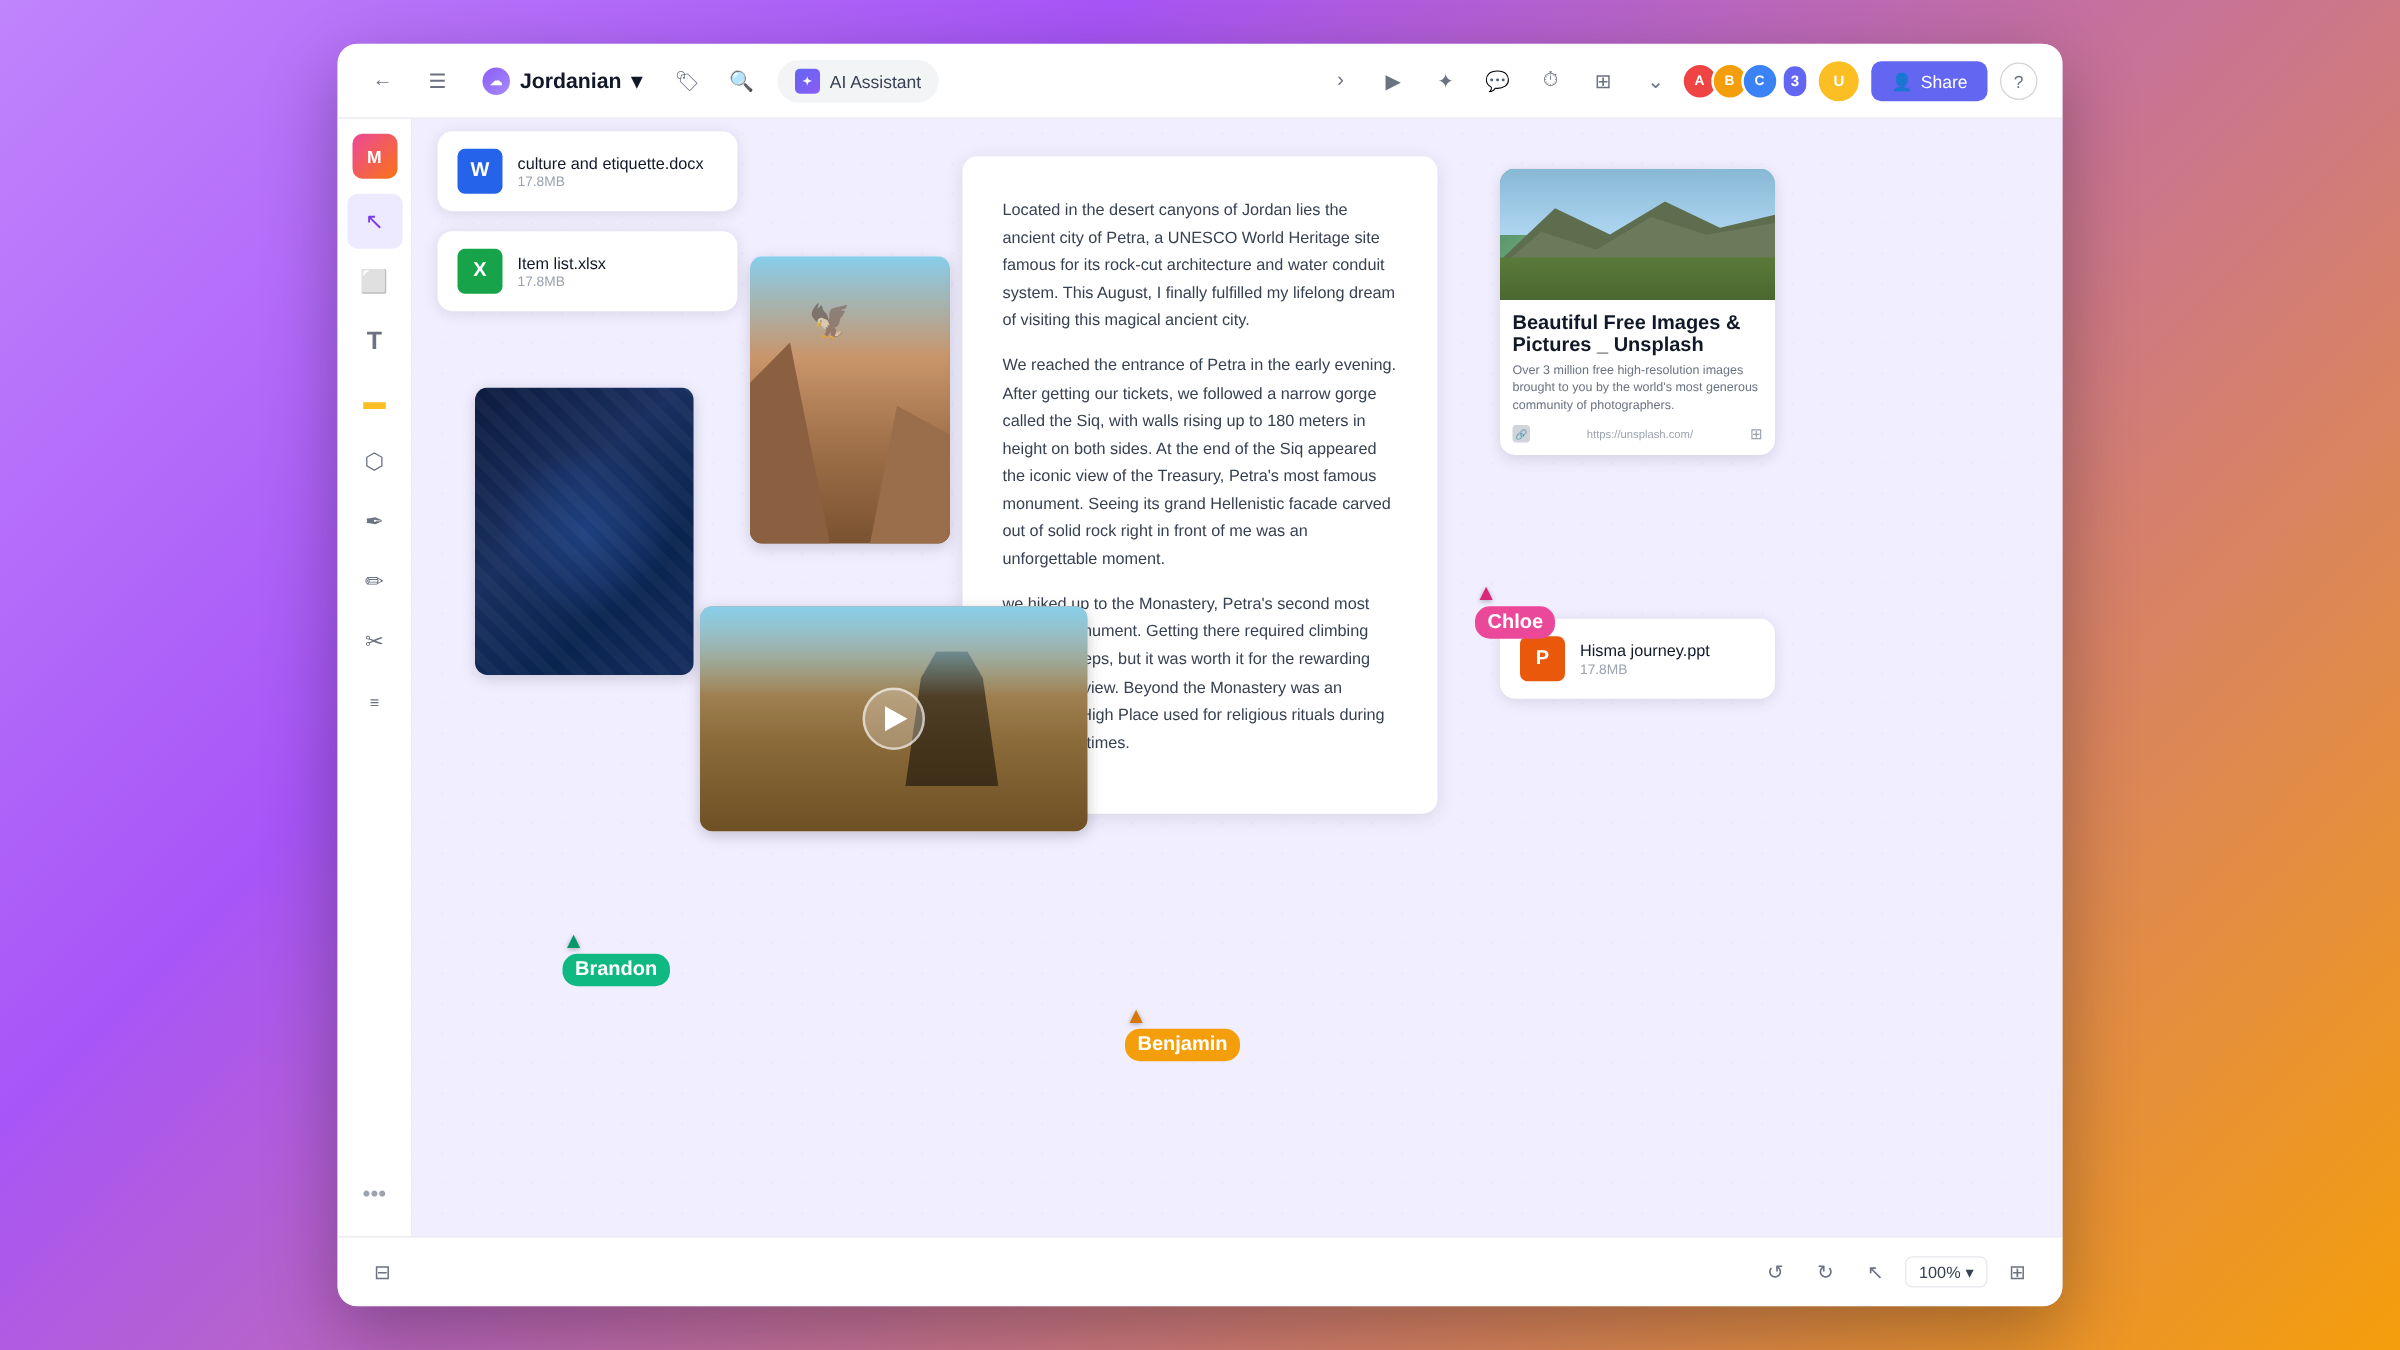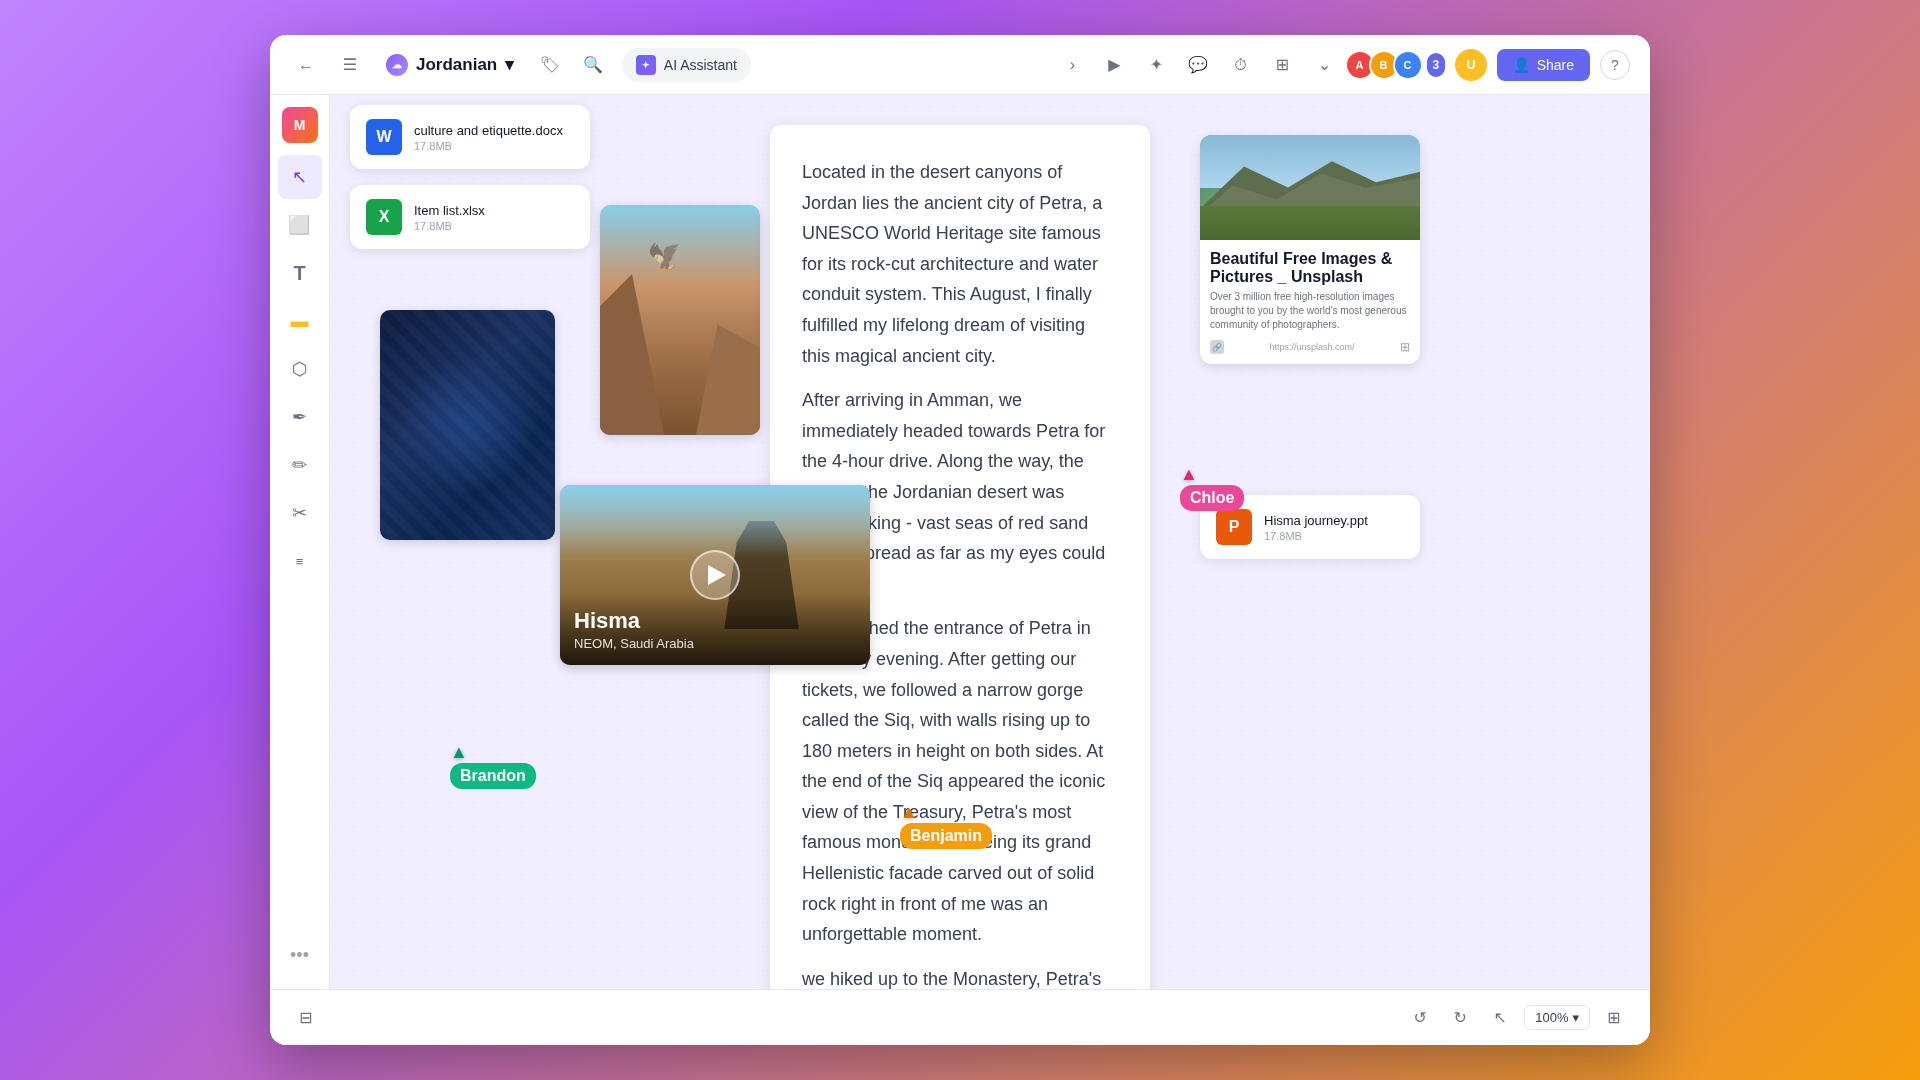--- a/index.html
+++ b/index.html
@@ -377,21 +377,21 @@
       box-shadow: 0 3px 16px rgba(0,0,0,0.1);
     }
     .text-article-title {
       font-size: 20px;
       font-weight: 700;
       color: #111827;
       margin-bottom: 16px;
       line-height: 1.3;
     }
     .text-article-body {
-      font-size: 18px;
+      font-size: 13px;
       line-height: 1.7;
       color: #374151;
       margin-bottom: 14px;
     }
     
     .link-preview {
       position: absolute;
       background: white;
       border-radius: 12px;
       overflow: hidden;
@@ -722,21 +722,20 @@
 
       <div class="image-block" style="top: 215px; left: 50px; width: 175px; height: 230px;">
         <div class="swirl-bg">
           <div class="swirl-effect"></div>
           <div style="position:absolute;top:0;left:0;right:0;bottom:0;background:repeating-linear-gradient(45deg, transparent, transparent 8px, rgba(255,255,255,0.03) 8px, rgba(255,255,255,0.03) 16px);"></div>
         </div>
       </div>
 
       <div class="text-content-block" style="top: 30px; left: 440px;">
         <div class="text-article-body">Located in the desert canyons of Jordan lies the ancient city of Petra, a UNESCO World Heritage site famous for its rock-cut architecture and water conduit system. This August, I finally fulfilled my lifelong dream of visiting this magical ancient city.</div>
-        <div class="text-article-body">After arriving in Amman, we immediately headed towards Petra for the 4-hour drive. Along the way, the view of the Jordanian desert was breathtaking - vast seas of red sand dunes spread as far as my eyes could see.</div>
         <div class="text-article-body">We reached the entrance of Petra in the early evening. After getting our tickets, we followed a narrow gorge called the Siq, with walls rising up to 180 meters in height on both sides. At the end of the Siq appeared the iconic view of the Treasury, Petra's most famous monument. Seeing its grand Hellenistic facade carved out of solid rock right in front of me was an unforgettable moment.</div>
         <div class="text-article-body">we hiked up to the Monastery, Petra's second most famous monument. Getting there required climbing over 900 steps, but it was worth it for the rewarding panoramic view. Beyond the Monastery was an expansive High Place used for religious rituals during Nabataean times.</div>
       </div>
 
       <div class="link-preview" style="top: 40px; left: 870px;">
         <div class="link-preview-img">
           <div class="landscape-scene">
             <div class="landscape-sky"></div>
             <div class="landscape-mountain1"></div>
             <div class="landscape-mountain2"></div>
@@ -763,24 +762,20 @@
       </div>
 
       <div class="video-block" style="top: 390px; left: 230px; width: 310px; height: 180px;">
         <div class="video-scene">
           <div class="video-figure"></div>
           <div style="position:absolute;top:0;left:0;right:0;height:40%;background:linear-gradient(180deg,#87ceeb 0%,transparent 100%);"></div>
         </div>
         <div class="play-btn">
           <div class="play-triangle"></div>
         </div>
-        <div class="video-overlay">
-          <div class="video-title">Hisma</div>
-          <div class="video-subtitle">NEOM, Saudi Arabia</div>
-        </div>
       </div>
 
       <div class="cursor-label" style="bottom: 200px; left: 120px;">
         <span class="cursor-arrow" style="color:#059669;">▲</span>
         <span class="cursor-name" style="background:#10b981;">Brandon</span>
       </div>
 
       <div class="cursor-label" style="bottom: 140px; left: 570px;">
         <span class="cursor-arrow" style="color:#d97706;">▲</span>
         <span class="cursor-name" style="background:#f59e0b;">Benjamin</span>

